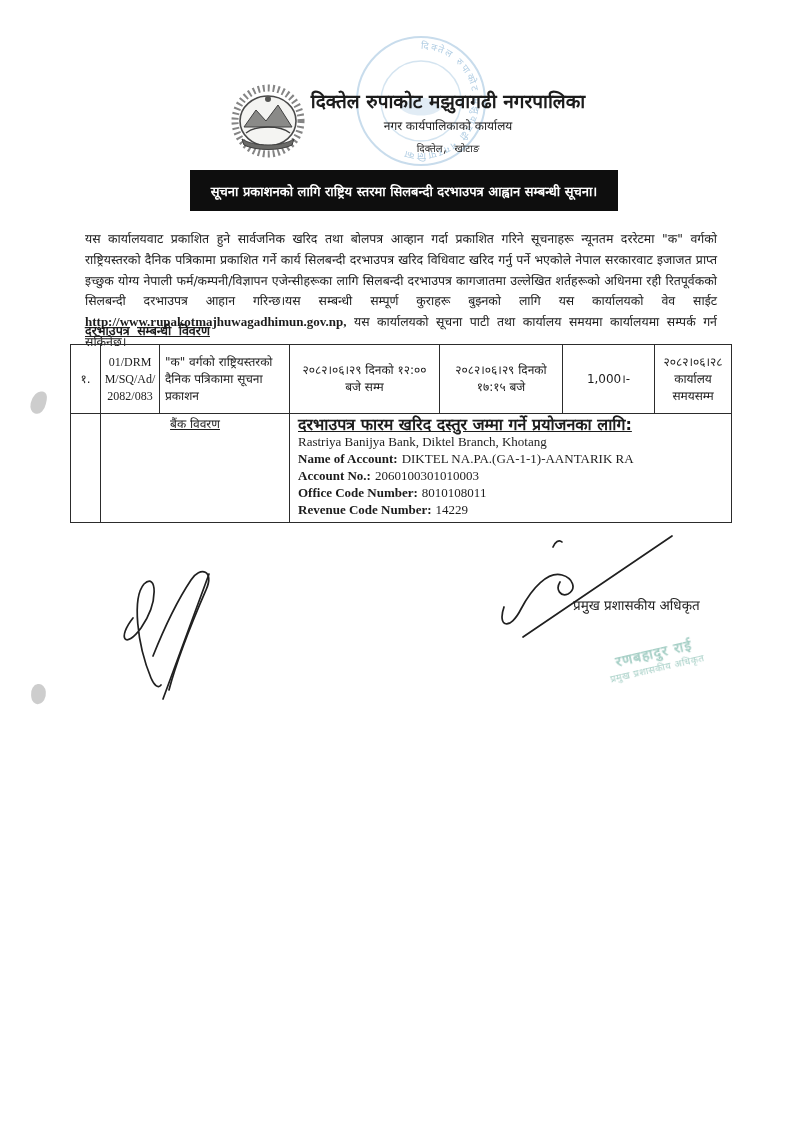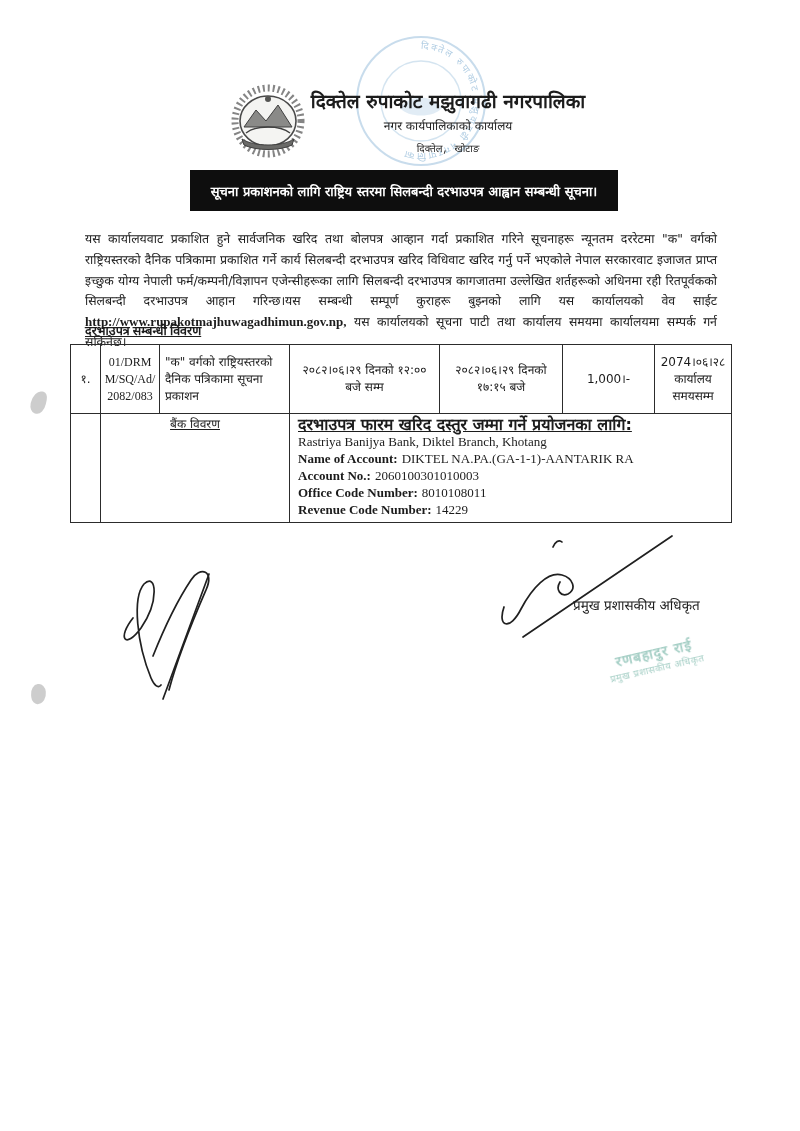--- a/index.html
+++ b/index.html
@@ -34,21 +34,21 @@
   }
   
   .body-par{
     position:absolute;left:85px;top:217px;width:632px;
     font-family:"DejaVu Sans",sans-serif;
     font-size:12.4px;line-height:20.6px;text-align:justify;z-index:2;
   }
   .body-par .url{font-family:"Liberation Serif",serif;font-weight:bold;font-size:13px;}
   .section-heading{
     position:absolute;left:85px;top:322px;
-    font-family:Liberation Serif, serif;font-size:12.5px;font-weight:bold;
+    font-family:Liberation Mono, monospace;font-size:12.5px;font-weight:bold;
     text-decoration:underline;z-index:2;
   }
   
   .tender-table{
     position:absolute;left:70px;top:344px;width:661px;
     border-collapse:collapse;table-layout:fixed;
     font-family:"DejaVu Sans",sans-serif;font-size:12px;z-index:2;
   }
   .tender-table td,.tender-table th{
     border:1.2px solid #2c2c2c;
@@ -142,21 +142,21 @@
         <col style="width:77px">
     </colgroup>
     <tbody>
     <tr class="data">
       <td>१.</td>
       <td class="cell-contract">01/DRM M/SQ/Ad/ 2082/083</td>
       <td class="cell-desc">"क" वर्गको राष्ट्रियस्तरको दैनिक पत्रिकामा सूचना प्रकाशन</td>
       <td>२०८२।०६।२९ दिनको १२:०० बजे सम्म</td>
       <td>२०८२।०६।२९ दिनको १७:१५ बजे</td>
       <td>1,000।-</td>
-      <td>2074।०६।२८ कार्यालय समयसम्म</td>
+      <td>२०८२।०६।२८ कार्यालय समयसम्म</td>
     </tr>
     <tr>
       <td></td>
       <td class="bank-label-cell" colspan="2"><span>बैंक विवरण</span></td>
       <td class="bank-cell" colspan="4">
         <div class="bank-purpose">दरभाउपत्र फारम खरिद दस्तुर जम्मा गर्ने प्रयोजनका लागि:</div>
         <div class="bank-en">Rastriya Banijya Bank, Diktel Branch, Khotang</div>
         <div class="bank-en"><b>Name of Account:</b><span>DIKTEL NA.PA.(GA-1-1)-AANTARIK RA</span></div>
         <div class="bank-en"><b>Account No.:</b><span>2060100301010003</span></div>
         <div class="bank-en"><b>Office Code Number:</b><span>8010108011</span></div>

